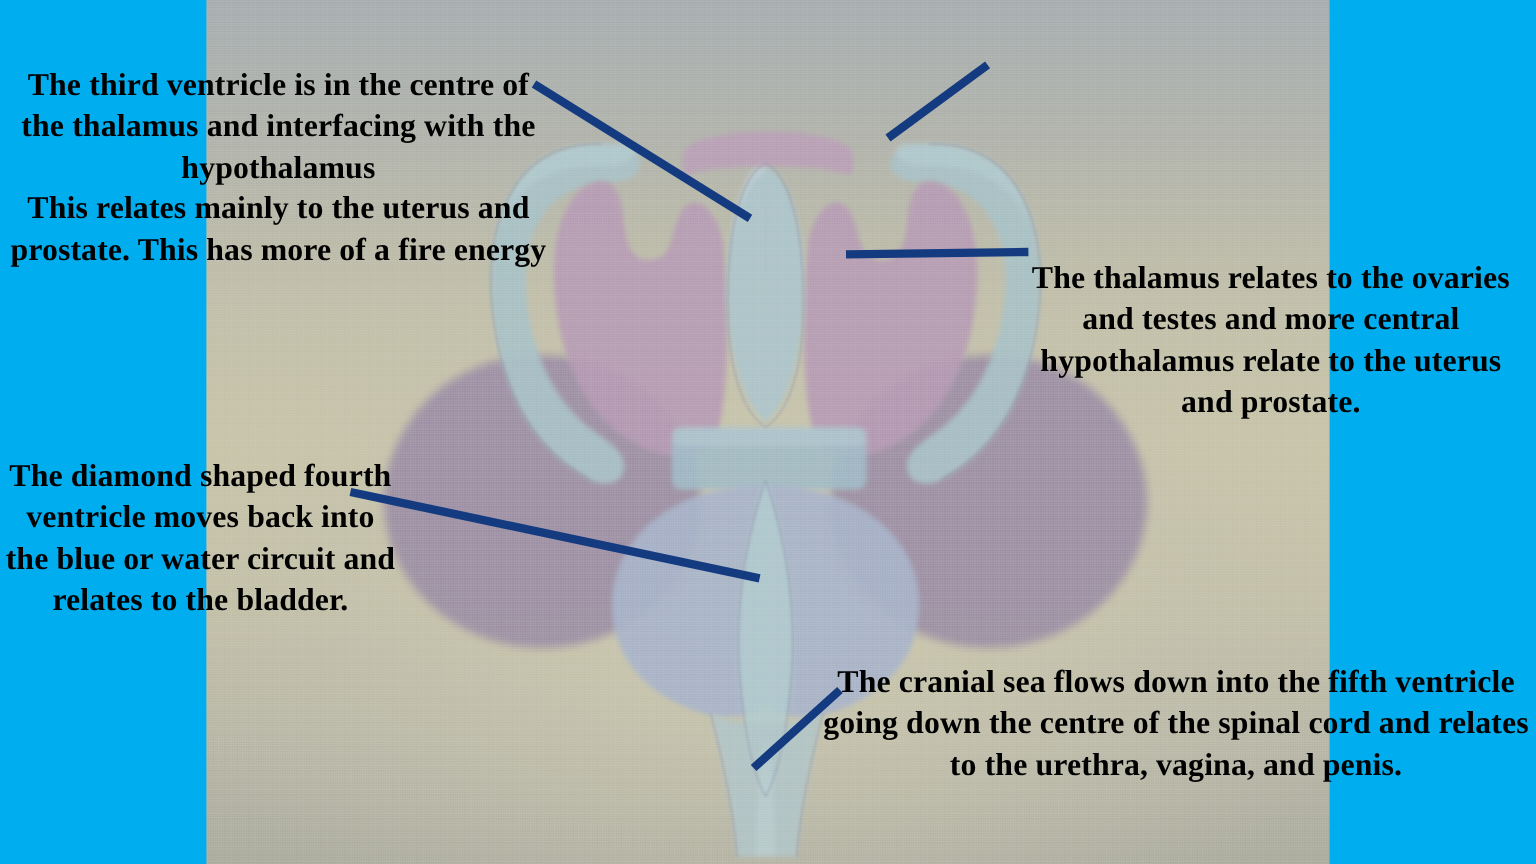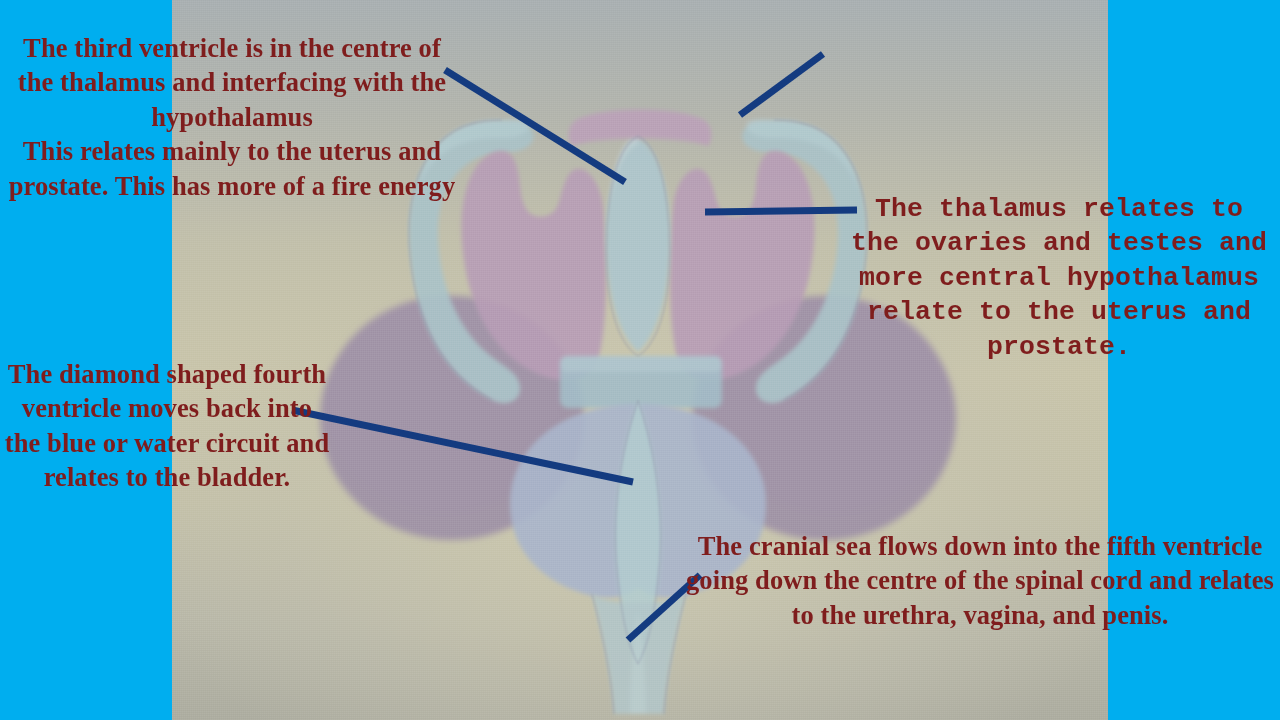--- a/index.html
+++ b/index.html
@@ -23,30 +23,31 @@
     background-image:
       repeating-linear-gradient(0deg, rgba(255,255,255,0.035) 0 1px, rgba(0,0,0,0.022) 1px 2px),
       repeating-linear-gradient(90deg, rgba(255,255,255,0.03) 0 1px, rgba(0,0,0,0.018) 1px 2px);
     mix-blend-mode:overlay;opacity:.8;
   }
   #drawing{position:absolute;left:0;top:0;width:936px;height:720px;}
 
   
   .caption{
     position:absolute;
-    color:#7f1d1d;
+    color:#000000;
     font-weight:700;
     font-size:26.5px;
     line-height:1.30;
     text-align:center;
     letter-spacing:.1px;
+    margin-top:22px;
   }
   #cap-third      {left:6px;  top:31px;  width:452px;}
   #cap-lateral    {left:806px;top:29px;  width:462px;}
-  #cap-thalamus   {left:850px;top:192px; width:418px;font-family:Liberation Mono, monospace;}
+  #cap-thalamus   {left:850px;top:192px; width:418px;}
   #cap-fourth     {left:2px;  top:357px; width:330px;}
   #cap-fifth      {left:686px;top:529px; width:588px;}
 
   .leaders{position:absolute;left:0;top:0;width:1280px;height:720px;pointer-events:none;}
 </style>
 </head>
 <body>
 
 <div id="stage">
 

